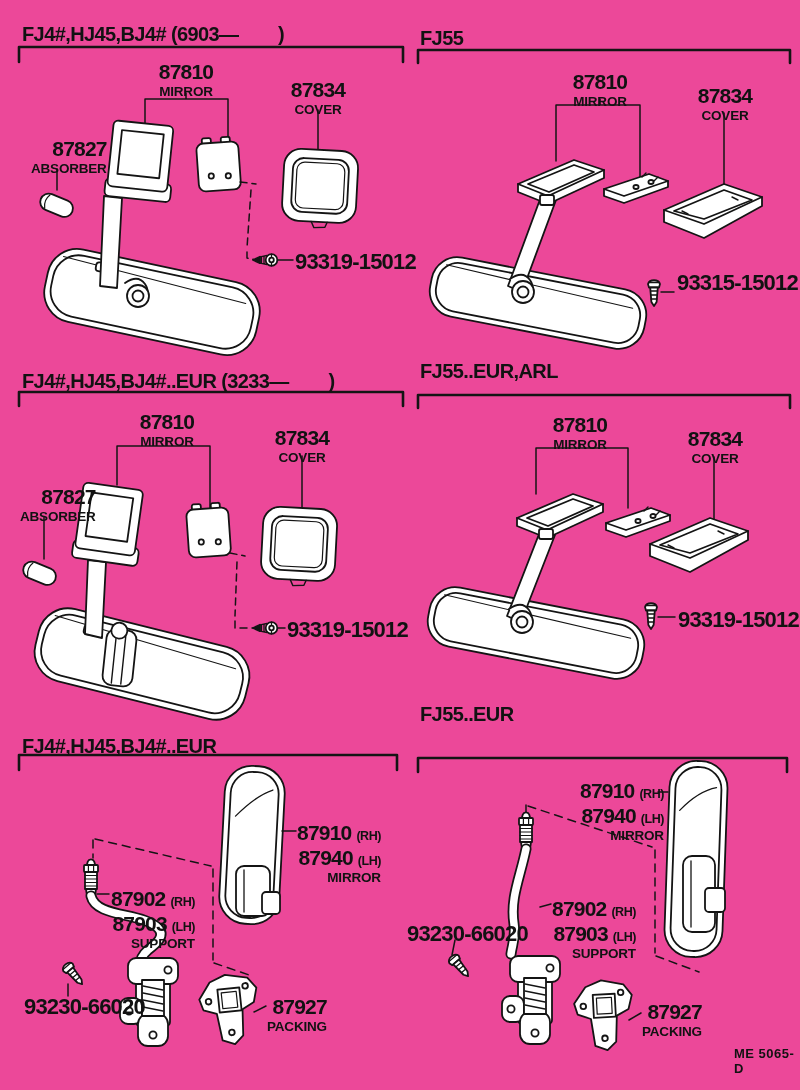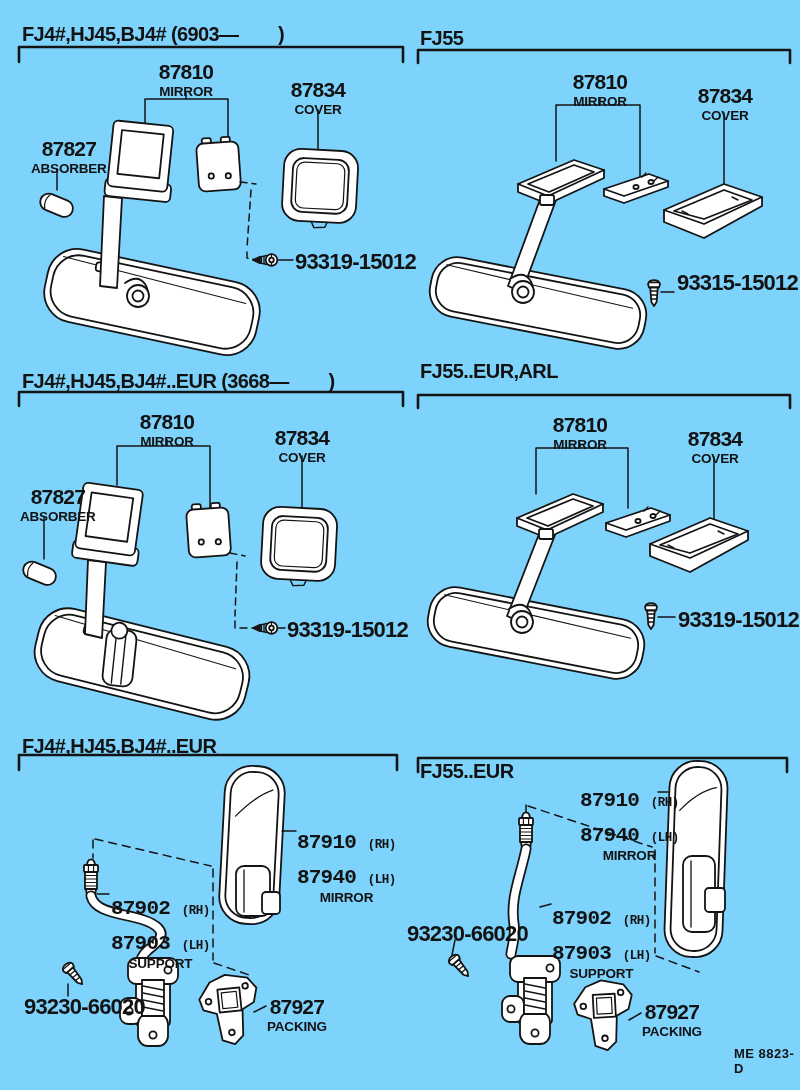--- a/index.html
+++ b/index.html
@@ -1,24 +1,24 @@
 <!DOCTYPE html>
 <html><head>
 <meta charset="utf-8">
 <style>
   html,body{margin:0;padding:0;background:#fff;}
-  .page{position:relative;width:800px;height:1090px;background:#7dd3fc;overflow:hidden;
+  .page{position:relative;width:800px;height:1090px;background:#ec4899;overflow:hidden;
         font-family:"Liberation Sans","DejaVu Sans",sans-serif;color:#121212;}
   svg{position:absolute;left:0;top:0;}
   .hdr{position:absolute;font-weight:700;font-size:20px;letter-spacing:-0.6px;white-space:pre;line-height:1;}
   .plabel{position:absolute;font-weight:700;line-height:1;text-align:center;}
-  .plabel.left{text-align:center;}
+  .plabel.left{text-align:right;}
   .num{display:block;font-size:21px;letter-spacing:-0.8px;}
   .name{display:block;font-size:13.5px;letter-spacing:-0.2px;margin-top:3px;}
-  .numrow{display:block;font-size:21px;letter-spacing:-0.8px;margin-top:14px;font-family:Liberation Mono, monospace;}
+  .numrow{display:block;font-size:21px;letter-spacing:-0.8px;margin-top:4px;}
   .side{font-size:12.5px;letter-spacing:-0.5px;}
   .pn{position:absolute;font-weight:700;font-size:22px;letter-spacing:-0.8px;line-height:1;}
   .footer{position:absolute;font-weight:700;font-size:13px;letter-spacing:0.5px;}
 </style>
 </head>
 <body>
 
 <div class="page">
 
 <svg width="800" height="1090" viewBox="0 0 800 1090" stroke="#141414" fill="none" stroke-width="1.8" stroke-linecap="round" stroke-linejoin="round">
@@ -260,21 +260,21 @@
 <div class="plabel" style="left:566px;top:71px;width:68px;">
   <span class="num">87810</span>
   <span class="name">MIRROR</span>
 </div>
 <div class="plabel" style="left:694px;top:85px;width:62px;">
   <span class="num">87834</span>
   <span class="name">COVER</span>
 </div>
 <div class="pn" style="left:677px;top:272px;">93315-15012</div>
 
-<div class="hdr" style="left:22px;top:371px;">FJ4#,HJ45,BJ4#..EUR (3668—        )</div>
+<div class="hdr" style="left:22px;top:371px;">FJ4#,HJ45,BJ4#..EUR (3233—        )</div>
 <div class="plabel" style="left:132px;top:411px;width:70px;">
   <span class="num">87810</span>
   <span class="name">MIRROR</span>
 </div>
 <div class="plabel" style="left:271px;top:427px;width:62px;">
   <span class="num">87834</span>
   <span class="name">COVER</span>
 </div>
 <div class="plabel left" style="left:20px;top:486px;">
   <span class="num">87827</span>
@@ -303,32 +303,32 @@
   <span class="numrow"><span>87902</span> <span class="side">(RH)</span></span>
   <span class="numrow"><span>87903</span> <span class="side">(LH)</span></span>
   <span class="name">SUPPORT</span>
 </div>
 <div class="pn" style="left:24px;top:996px;">93230-66020</div>
 <div class="plabel left" style="left:267px;top:996px;">
   <span class="num">87927</span>
   <span class="name">PACKING</span>
 </div>
 
-<div class="hdr" style="left:420px;top:761px;">FJ55..EUR</div>
+<div class="hdr" style="left:420px;top:704px;">FJ55..EUR</div>
 <div class="plabel left" style="left:580px;top:776px;">
   <span class="numrow"><span>87910</span> <span class="side">(RH)</span></span>
   <span class="numrow"><span>87940</span> <span class="side">(LH)</span></span>
   <span class="name">MIRROR</span>
 </div>
 <div class="plabel left" style="left:552px;top:894px;">
   <span class="numrow"><span>87902</span> <span class="side">(RH)</span></span>
   <span class="numrow"><span>87903</span> <span class="side">(LH)</span></span>
   <span class="name">SUPPORT</span>
 </div>
 <div class="pn" style="left:407px;top:923px;">93230-66020</div>
 <div class="plabel left" style="left:642px;top:1001px;">
   <span class="num">87927</span>
   <span class="name">PACKING</span>
 </div>
 
-<div class="footer" style="left:734px;top:1046px;">ME 8823-D</div>
+<div class="footer" style="left:734px;top:1046px;">ME 5065-D</div>
 
 </div>
 
 </body></html>

